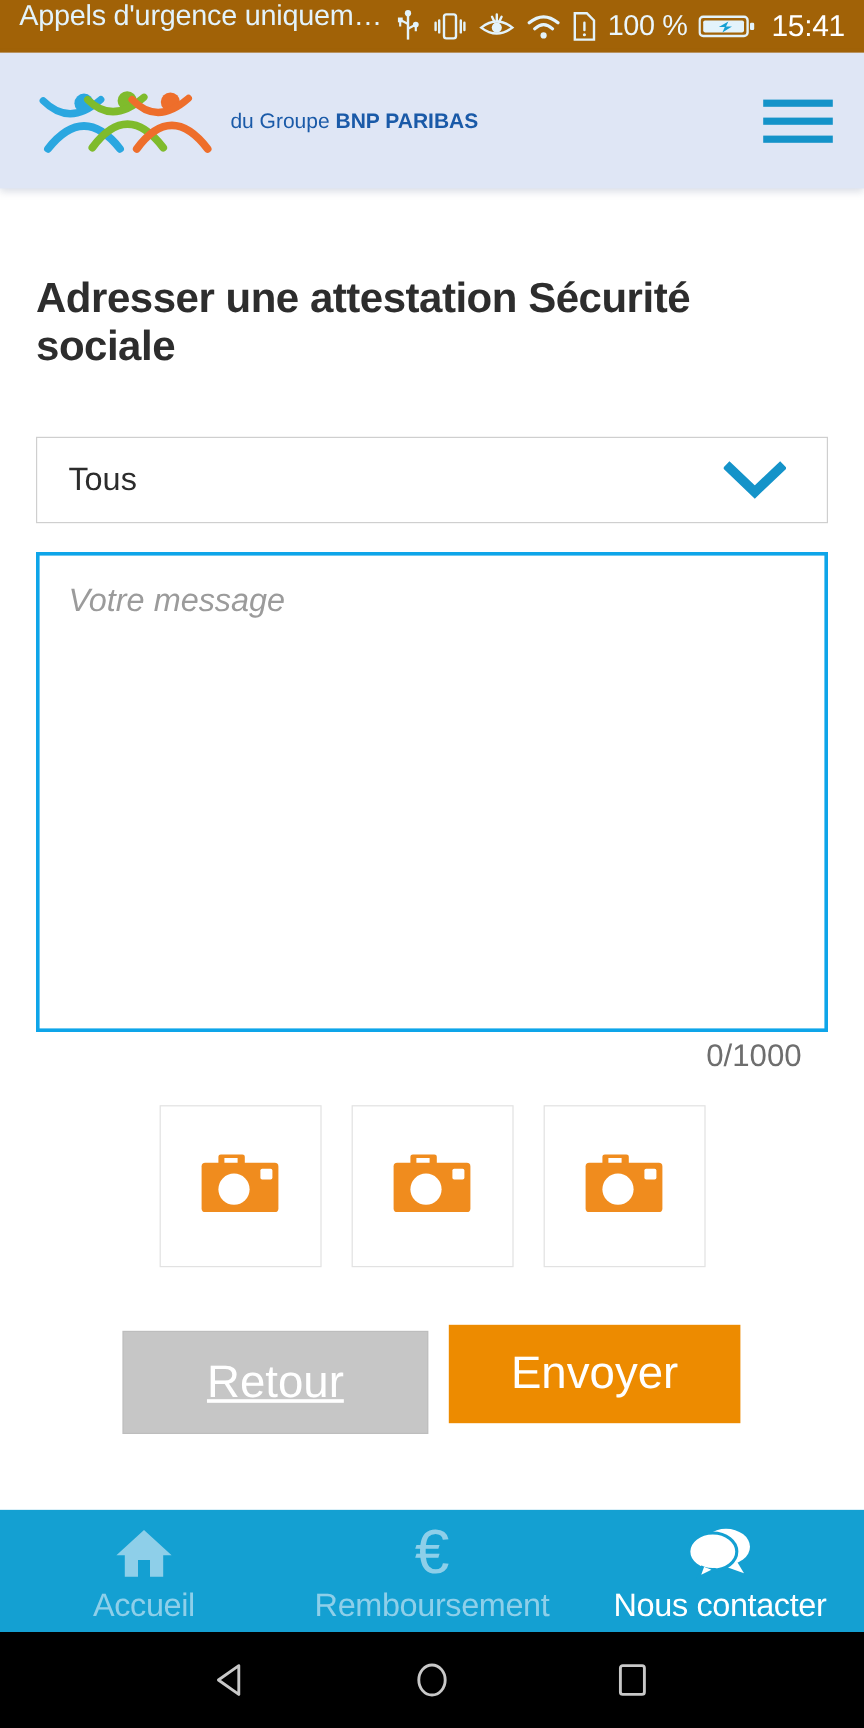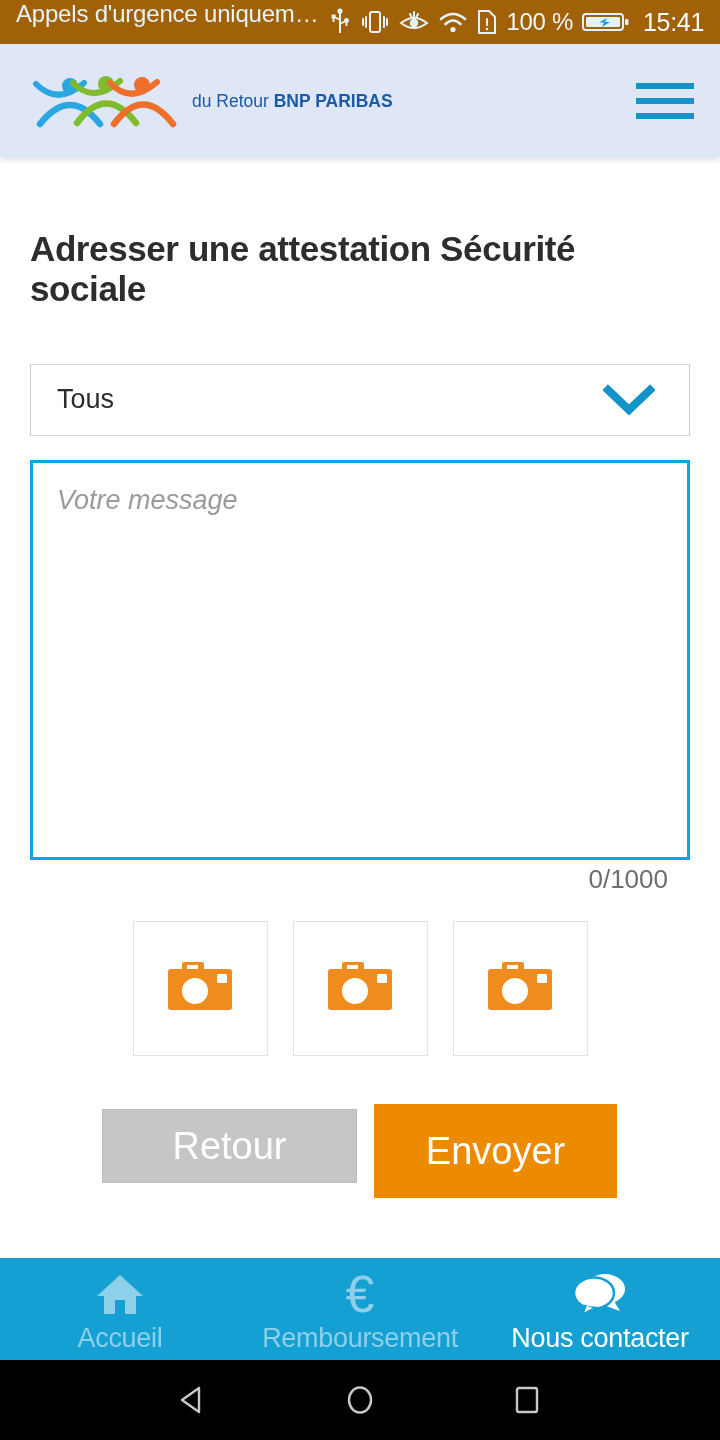--- a/index.html
+++ b/index.html
@@ -183,29 +183,30 @@
     font-family: "Liberation Sans", sans-serif;
     color: #ffffff;
     cursor: pointer;
     line-height: 1;
     display: flex;
     align-items: center;
     justify-content: center;
   }
   .btn-back {
     width: 253px;
-    height: 72px;
+    height: 84px;
     background: #c6c6c6;
     font-size: 38px;
     margin-top: 6px;
     box-shadow: 0 0 0 1px #bdbdbd;
+    text-decoration: underline;
   }
   .btn-send {
     width: 243px;
-    height: 94px;
+    height: 82px;
     background: #ED8B00;
     font-size: 38px;
   }
 
   
   .bottomnav {
     flex: 0 0 102px;
     background: #14A0D2;
     display: flex;
     align-items: center;
@@ -314,21 +315,21 @@
           <circle cx="74" cy="14" r="8" fill="#7FBB2C"></circle>
           <path d="M41 13 Q62 34 88 11" stroke="#7FBB2C" stroke-width="6" fill="none" stroke-linecap="round"></path>
           <path d="M45 53 Q74 14 104 53" stroke="#7FBB2C" stroke-width="6.5" fill="none" stroke-linecap="round"></path>
 
           <circle cx="110" cy="15" r="8" fill="#EE6E2B"></circle>
           <path d="M78 13 Q99 35 125 12" stroke="#EE6E2B" stroke-width="6" fill="none" stroke-linecap="round"></path>
           <path d="M82 54 Q111 15 141 54" stroke="#EE6E2B" stroke-width="6.5" fill="none" stroke-linecap="round"></path>
         </svg>
       </span>
       <span class="logo-text">
-        <span class="logo-sub"><span>du Retour </span><b>BNP PARIBAS</b></span>
+        <span class="logo-sub"><span>du Groupe </span><b>BNP PARIBAS</b></span>
       </span>
     </div>
     <div class="hamburger">
       <span></span>
       <span></span>
       <span></span>
     </div>
   </div>
 
   <div class="content">

